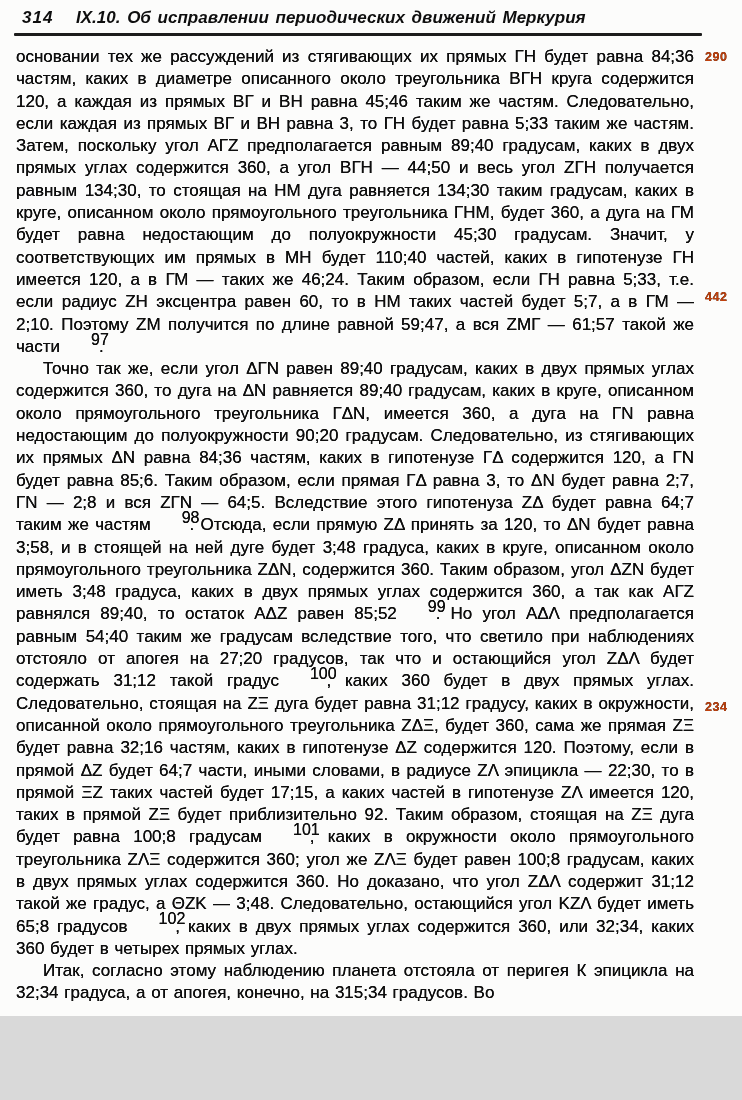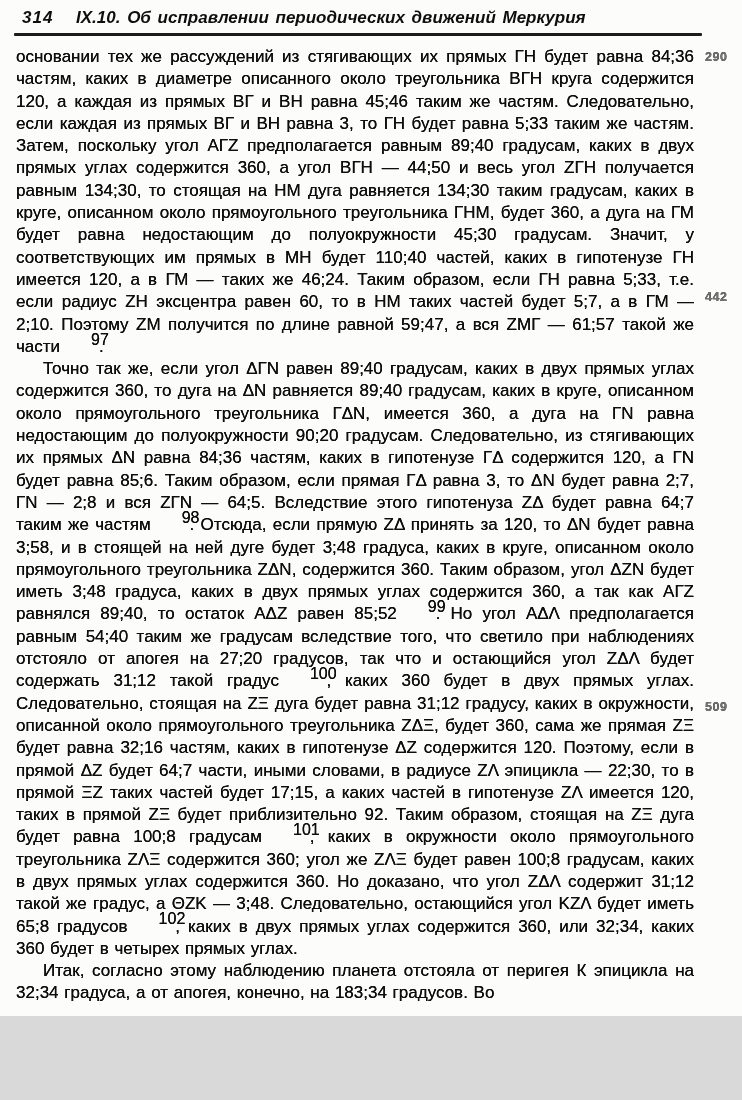--- a/index.html
+++ b/index.html
@@ -80,21 +80,21 @@
       left: 10px;
       margin-left: 21px;
     }
     .margin-num {
       position: absolute;
       left: 705px;
       width: 34px;
       font-size: 12.5px;
       font-weight: bold;
       letter-spacing: 0.5px;
-      color: #737373;
+      color: #c2410c;
       text-shadow: 0 0 0.3px #000;
     }
     .mn-290 { top: 50px; }
     .mn-291 { top: 290px; }
     .mn-292 { top: 700px; }
   </style>
 </head>
 <body>
 
 <div class="page">
@@ -102,20 +102,20 @@
   <div class="header">
     <span class="pagenum">314</span>
     <span class="running-title">IX.10. Об исправлении периодических движений Меркурия</span>
   </div>
 
   <div class="rule"></div>
 
   <div class="bodytext">
     <p>основании тех же рассуждений из стягивающих их прямых ГН будет равна 84;36 частям, каких в диаметре описанного около треугольника ВГН круга содержится 120, а каждая из прямых ВГ и ВН равна 45;46 таким же частям. Следовательно, если каждая из прямых ВГ и ВН равна 3, то ГН будет равна 5;33 таким же частям. Затем, поскольку угол АГZ предполагается равным 89;40 градусам, каких в двух прямых углах содержится 360, а угол ВГН — 44;50 и весь угол ZГН получается равным 134;30, то стоящая на НМ дуга равняется 134;30 таким градусам, каких в круге, описанном около прямоугольного треугольника ГНМ, будет 360, а дуга на ГМ будет равна недостающим до полуокружности 45;30 градусам. Значит, у соответствующих им прямых в МН будет 110;40 частей, каких в гипотенузе ГН имеется 120, а в ГМ — таких же 46;24. Таким образом, если ГН равна 5;33, т.е. если радиус ZН эксцентра равен 60, то в НМ таких частей будет 5;7, а в ГМ — 2;10. Поэтому ZМ получится по длине равной 59;47, а вся ZМГ — 61;57 такой же части<sup>97</sup>.</p>
     <p class="indent">Точно так же, если угол ΔГN равен 89;40 градусам, каких в двух прямых углах содержится 360, то дуга на ΔN равняется 89;40 градусам, каких в круге, описанном около прямоугольного треугольника ГΔN, имеется 360, а дуга на ГN равна недостающим до полуокружности 90;20 градусам. Следовательно, из стягивающих их прямых ΔN равна 84;36 частям, каких в гипотенузе ГΔ содержится 120, а ГN будет равна 85;6. Таким образом, если прямая ГΔ равна 3, то ΔN будет равна 2;7, ГN — 2;8 и вся ZГN — 64;5. Вследствие этого гипотенуза ZΔ будет равна 64;7 таким же частям<sup>98</sup>. Отсюда, если прямую ZΔ принять за 120, то ΔN будет равна 3;58, и в стоящей на ней дуге будет 3;48 градуса, каких в круге, описанном около прямоугольного треугольника ZΔN, содержится 360. Таким образом, угол ΔZN будет иметь 3;48 градуса, каких в двух прямых углах содержится 360, а так как АГZ равнялся 89;40, то остаток АΔZ равен 85;52<sup>99</sup>. Но угол АΔΛ предполагается равным 54;40 таким же градусам вследствие того, что светило при наблюдениях отстояло от апогея на 27;20 градусов, так что и остающийся угол ZΔΛ будет содержать 31;12 такой градус<sup>100</sup>, каких 360 будет в двух прямых углах. Следовательно, стоящая на ZΞ дуга будет равна 31;12 градусу, каких в окружности, описанной около прямоугольного треугольника ZΔΞ, будет 360, сама же прямая ZΞ будет равна 32;16 частям, каких в гипотенузе ΔZ содержится 120. Поэтому, если в прямой ΔZ будет 64;7 части, иными словами, в радиусе ZΛ эпицикла — 22;30, то в прямой ΞZ таких частей будет 17;15, а каких частей в гипотенузе ZΛ имеется 120, таких в прямой ZΞ будет приблизительно 92. Таким образом, стоящая на ZΞ дуга будет равна 100;8 градусам<sup>101</sup>, каких в окружности около прямоугольного треугольника ZΛΞ содержится 360; угол же ZΛΞ будет равен 100;8 градусам, каких в двух прямых углах содержится 360. Но доказано, что угол ZΔΛ содержит 31;12 такой же градус, а ΘZK — 3;48. Следовательно, остающийся угол KZΛ будет иметь 65;8 градусов<sup>102</sup>, каких в двух прямых углах содержится 360, или 32;34, каких 360 будет в четырех прямых углах.</p>
-    <p class="indent">Итак, согласно этому наблюдению планета отстояла от перигея К эпицикла на 32;34 градуса, а от апогея, конечно, на 183;34 градусов. Во</p>
+    <p class="indent">Итак, согласно этому наблюдению планета отстояла от перигея К эпицикла на 32;34 градуса, а от апогея, конечно, на 315;34 градусов. Во</p>
   </div>
 
   <span class="margin-num mn-290">290</span>
   <span class="margin-num mn-291">442</span>
-  <span class="margin-num mn-292">509</span>
+  <span class="margin-num mn-292">234</span>
 
 </div>
 
 </body></html>

